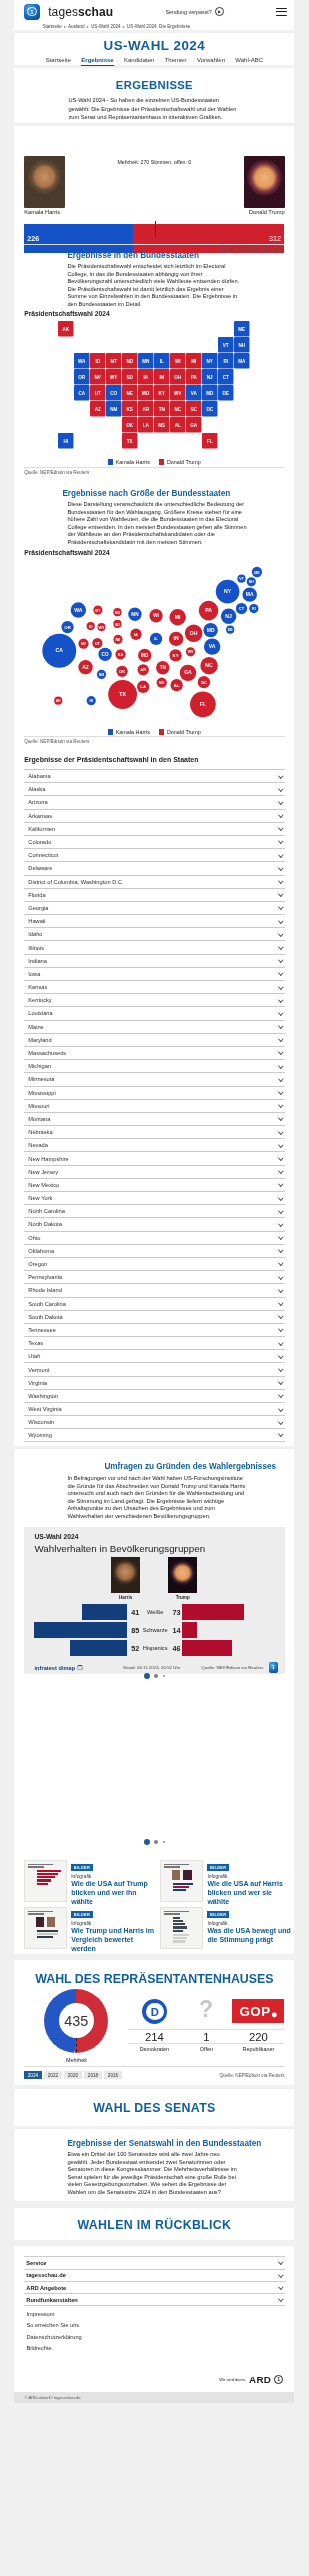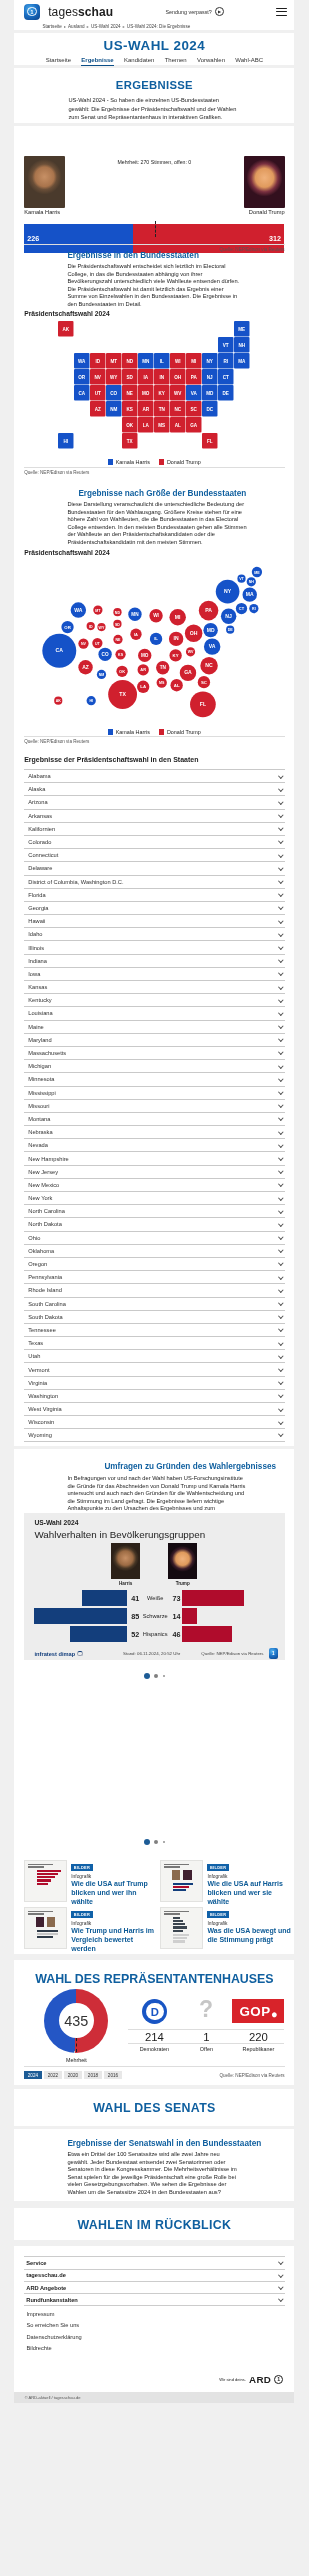--- a/index.html
+++ b/index.html
@@ -60,37 +60,37 @@
   .photo { width:41px; height:52px; border-radius:1px; }
   .photo-harris { background:
       radial-gradient(ellipse 42% 34% at 50% 40%, #c79065 0%, #a9744c 55%, #6b4f38 72%, #4a3a2c 100%),
       linear-gradient(#57636b,#3c4750); }
   .photo-trump { background:
       radial-gradient(ellipse 44% 36% at 50% 42%, #f0b27c 0%, #e09a5d 50%, #7a3040 75%, #33101e 100%),
       linear-gradient(#401722,#1d0b12); }
   .cand-name { top:83px; font-size:5.7px; color:#1d1d1d; }
   .ev-bar { top:98px; left:9.8px; width:261px; height:29px; display:flex; }
   .ev-blue { background:#1552c8; color:#fff; font-size:7.2px; font-weight:700; display:flex; align-items:center; padding-left:3.1px; }
-  .ev-red  { background:#d0202e; color:#fff; font-size:7.2px; font-weight:700; display:flex; align-items:center; justify-content:flex-end; padding-right:3.1px; }
+  .ev-red  { background:#d0202e; color:#fff; font-size:7.2px; font-weight:400; display:flex; align-items:center; justify-content:flex-end; padding-right:3.1px; }
   .maj-tick { top:95px; height:16px; border-left:1px dashed #222; width:0; }
 
   .legend { left:0; right:0; display:flex; justify-content:center; gap:9.3px; font-size:5.4px; color:#1d1d1d; align-items:center; }
   .sw { width:5.2px; height:5.2px; display:inline-block; margin-right:2.6px; vertical-align:-0.5px; }
   .sw-d { background:#1552c8; } .sw-r { background:#d0202e; }
 
   
   .accordion { left:9.8px; width:261px; }
   .acc-row { height:13.2px; border-top:0.5px solid #c9c9c9; display:flex; align-items:center;
     font-size:5.7px; color:#333; padding:0 3.1px 0 4.1px; cursor:pointer; }
   .acc-row:last-child { border-bottom:0.5px solid #c9c9c9; }
   .acc-row .chev { margin-left:auto; margin-top:-1.5px; }
 
   
   #p-umfragen { top:1449px; height:505px; }
-  .gray-card { top:64px; left:9.8px; width:261px; height:147px; background:#ededed; }
+  .gray-card { top:78px; left:9.8px; width:261px; height:147px; background:#ededed; }
   .gc-kicker { top:6.2px; left:10.3px; font-size:6.7px; font-weight:700; color:#1d1d1d; }
   .gc-title { top:15.5px; left:10.3px; font-size:9.8px; color:#1d1d1d; }
   .gc-photo { width:29px; height:36px; }
   .gc-photo-h { background: radial-gradient(ellipse 46% 36% at 50% 42%, #c79065 0%, #9c6b44 55%, #463524 80%, #2c2118 100%); }
   .gc-photo-t { background: radial-gradient(ellipse 46% 36% at 50% 44%, #f0b27c 0%, #df9a5c 50%, #3a1c28 78%, #140a10 100%); }
   .gc-cand { font-size:4.6px; font-weight:700; color:#1d1d1d; width:29px; text-align:center; }
   .demo-row { position:absolute; left:0; width:261px; height:15.5px; }
   .demo-bar-h { position:absolute; background:#133e7c; height:15.5px; }
   .demo-bar-t { position:absolute; background:#b00c2c; height:15.5px; }
   .demo-num { position:absolute; font-size:7.2px; font-weight:700; color:#1d1d1d; top:3.6px; }
@@ -439,21 +439,21 @@
       </g>
     </svg>
 
   <div class="abs legend" style="top:333px;">
     <span><i class="sw sw-d"></i><span>Kamala Harris</span></span>
     <span><i class="sw sw-r"></i><span>Donald Trump</span></span>
   </div>
   <div class="abs divider" style="top:341px; left:9.8px; width:261px;"></div>
   <div class="abs quelle" style="top:344px; left:9.8px;">Quelle: NEP/Edison via Reuters</div>
 
-  <div class="abs h-blue" style="top:363px; left:64px;">Ergebnisse nach Größe der Bundesstaaten</div>
+  <div class="abs h-blue" style="top:363px; left:48px;">Ergebnisse nach Größe der Bundesstaaten</div>
   <div class="abs body-text" style="top:375px; left:53px; width:180px;">Diese Darstellung veranschaulicht die unterschiedliche Bedeutung der Bundesstaaten für den Wahlausgang. Größere Kreise stehen für eine höhere Zahl von Wahlleuten, die die Bundesstaaten in das Electoral College entsenden. In den meisten Bundesstaaten gehen alle Stimmen der Wahlleute an den Präsidentschaftskandidaten oder die Präsidentschaftskandidatin mit den meisten Stimmen.</div>
 
   <div class="abs chart-label" style="top:423px; left:9.8px;">Präsidentschaftswahl 2024</div>
   <svg class="abs" id="bubble-map" style="top:437px; left:0;" width="280" height="158" viewBox="0 0 544 306">
       <g>
         <circle cx="472" cy="17" r="10" fill="#1552c8"></circle>
         <text x="472" y="20" text-anchor="middle" fill="#fff" font-size="7" font-weight="bold">ME</text>
       </g>
       <g>
         <circle cx="442" cy="30" r="8" fill="#1552c8"></circle>

